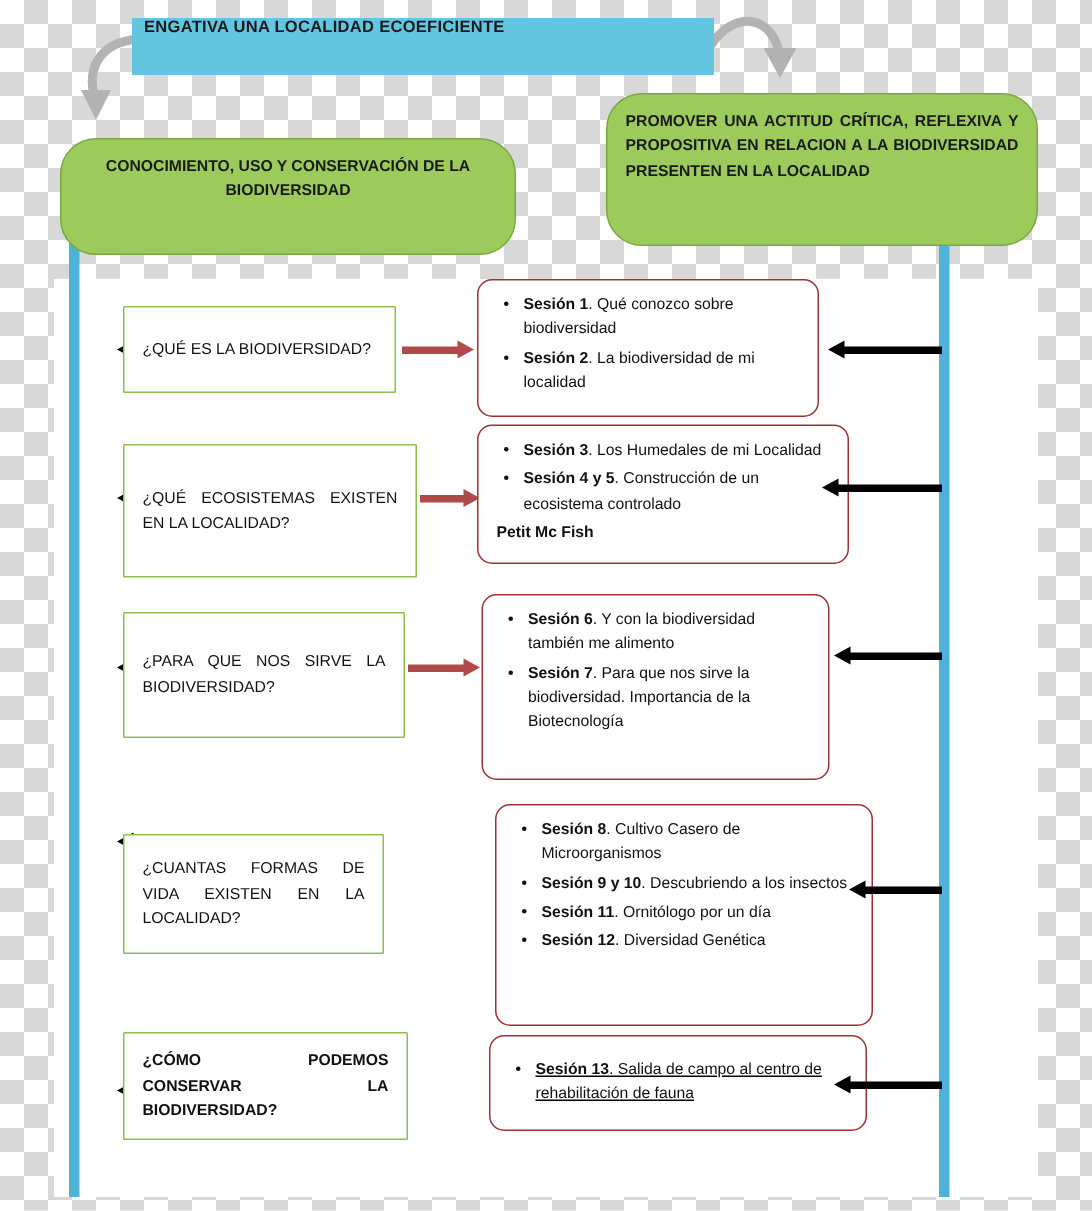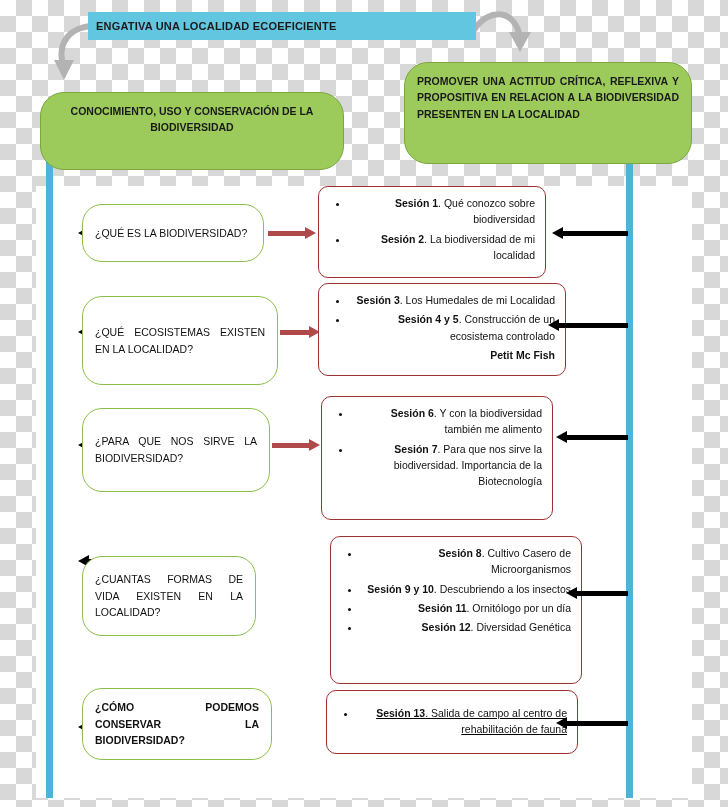--- a/index.html
+++ b/index.html
@@ -23,23 +23,23 @@
     background:#ffffff;
   }
 
   
   .rail{position:absolute;background:#4fb3d9;width:7px;}
   .rail-left{left:46px;top:150px;height:648px;}
   .rail-right{left:626px;top:150px;height:648px;}
 
   
   .title-bar{
-    position:absolute;left:88px;top:12px;width:388px;height:28px;
+    position:absolute;left:88px;top:12px;width:388px;height:38px;
     background:#63c6e0;
-    display:flex;align-items:center;
+    display:flex;align-items:flex-start;
   }
   .title-bar span{
     font-size:11px;font-weight:bold;color:#1a1a1a;letter-spacing:.2px;
     padding-left:8px;
   }
 
   
   .green-box{
     position:absolute;
     background:#9ccb5c;
@@ -53,21 +53,21 @@
   }
   .green-box.justify .txt{text-align:justify;text-align-last:left;}
   #gb-left{left:40px;top:92px;width:304px;height:78px;}
   #gb-right{left:404px;top:62px;width:288px;height:102px;}
 
   
   .q-box{
     position:absolute;
     background:#ffffff;
     border:1.5px solid #8cc04a;
-    border-radius:20px;
+    border-radius:1px;
     box-sizing:border-box;
     display:flex;align-items:center;
   }
   .q-box .txt{
     font-size:10.5px;color:#111;line-height:1.6;padding:6px 12px;width:100%;
     text-align:justify;
   }
 
   
   .s-box{
@@ -75,21 +75,21 @@
     background:#ffffff;
     border:1.5px solid #9e3232;
     border-radius:10px;
     box-sizing:border-box;
     overflow:hidden;
   }
   .s-box ul{
     margin:0;padding:8px 10px 8px 30px;list-style:disc;
   }
   .s-box li{
-    font-size:10.5px;color:#111;line-height:1.55;margin-bottom:3px;text-align:right;
+    font-size:10.5px;color:#111;line-height:1.55;margin-bottom:3px;
   }
   .s-box li b{font-weight:bold;}
 
   
   .arrow{position:absolute;}
   .arrow .shaft{position:absolute;background:#000;height:5px;top:3px;}
   .arrow .head{position:absolute;width:0;height:0;top:-1px;}
   .arrow.left .head{border-top:6.5px solid transparent;border-bottom:6.5px solid transparent;border-right:11px solid #000;left:0;}
   .arrow.left .shaft{left:10px;}
   .arrow.right .head{border-top:6.5px solid transparent;border-bottom:6.5px solid transparent;border-left:11px solid #000;right:0;}

